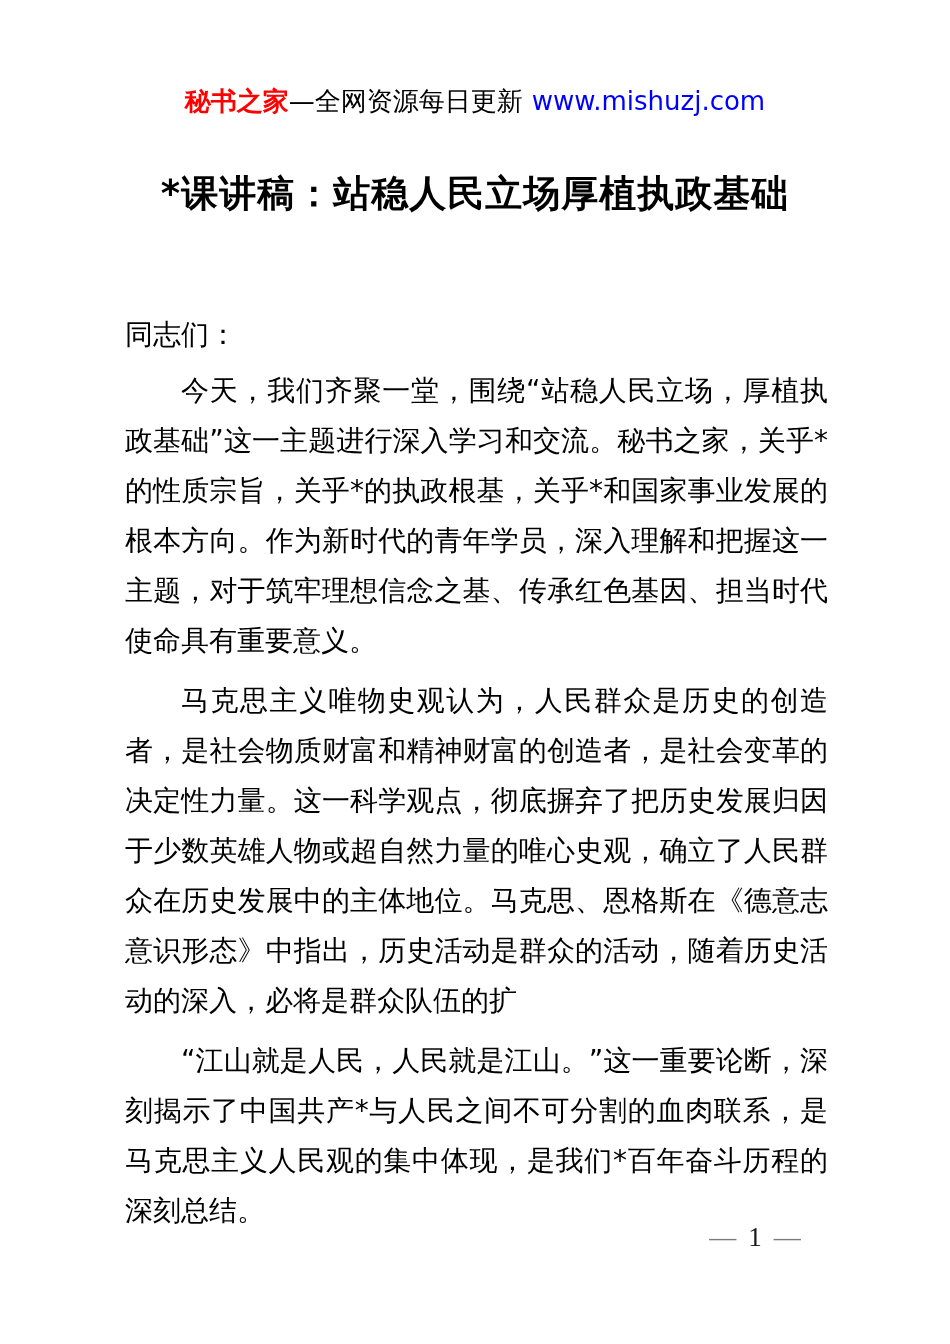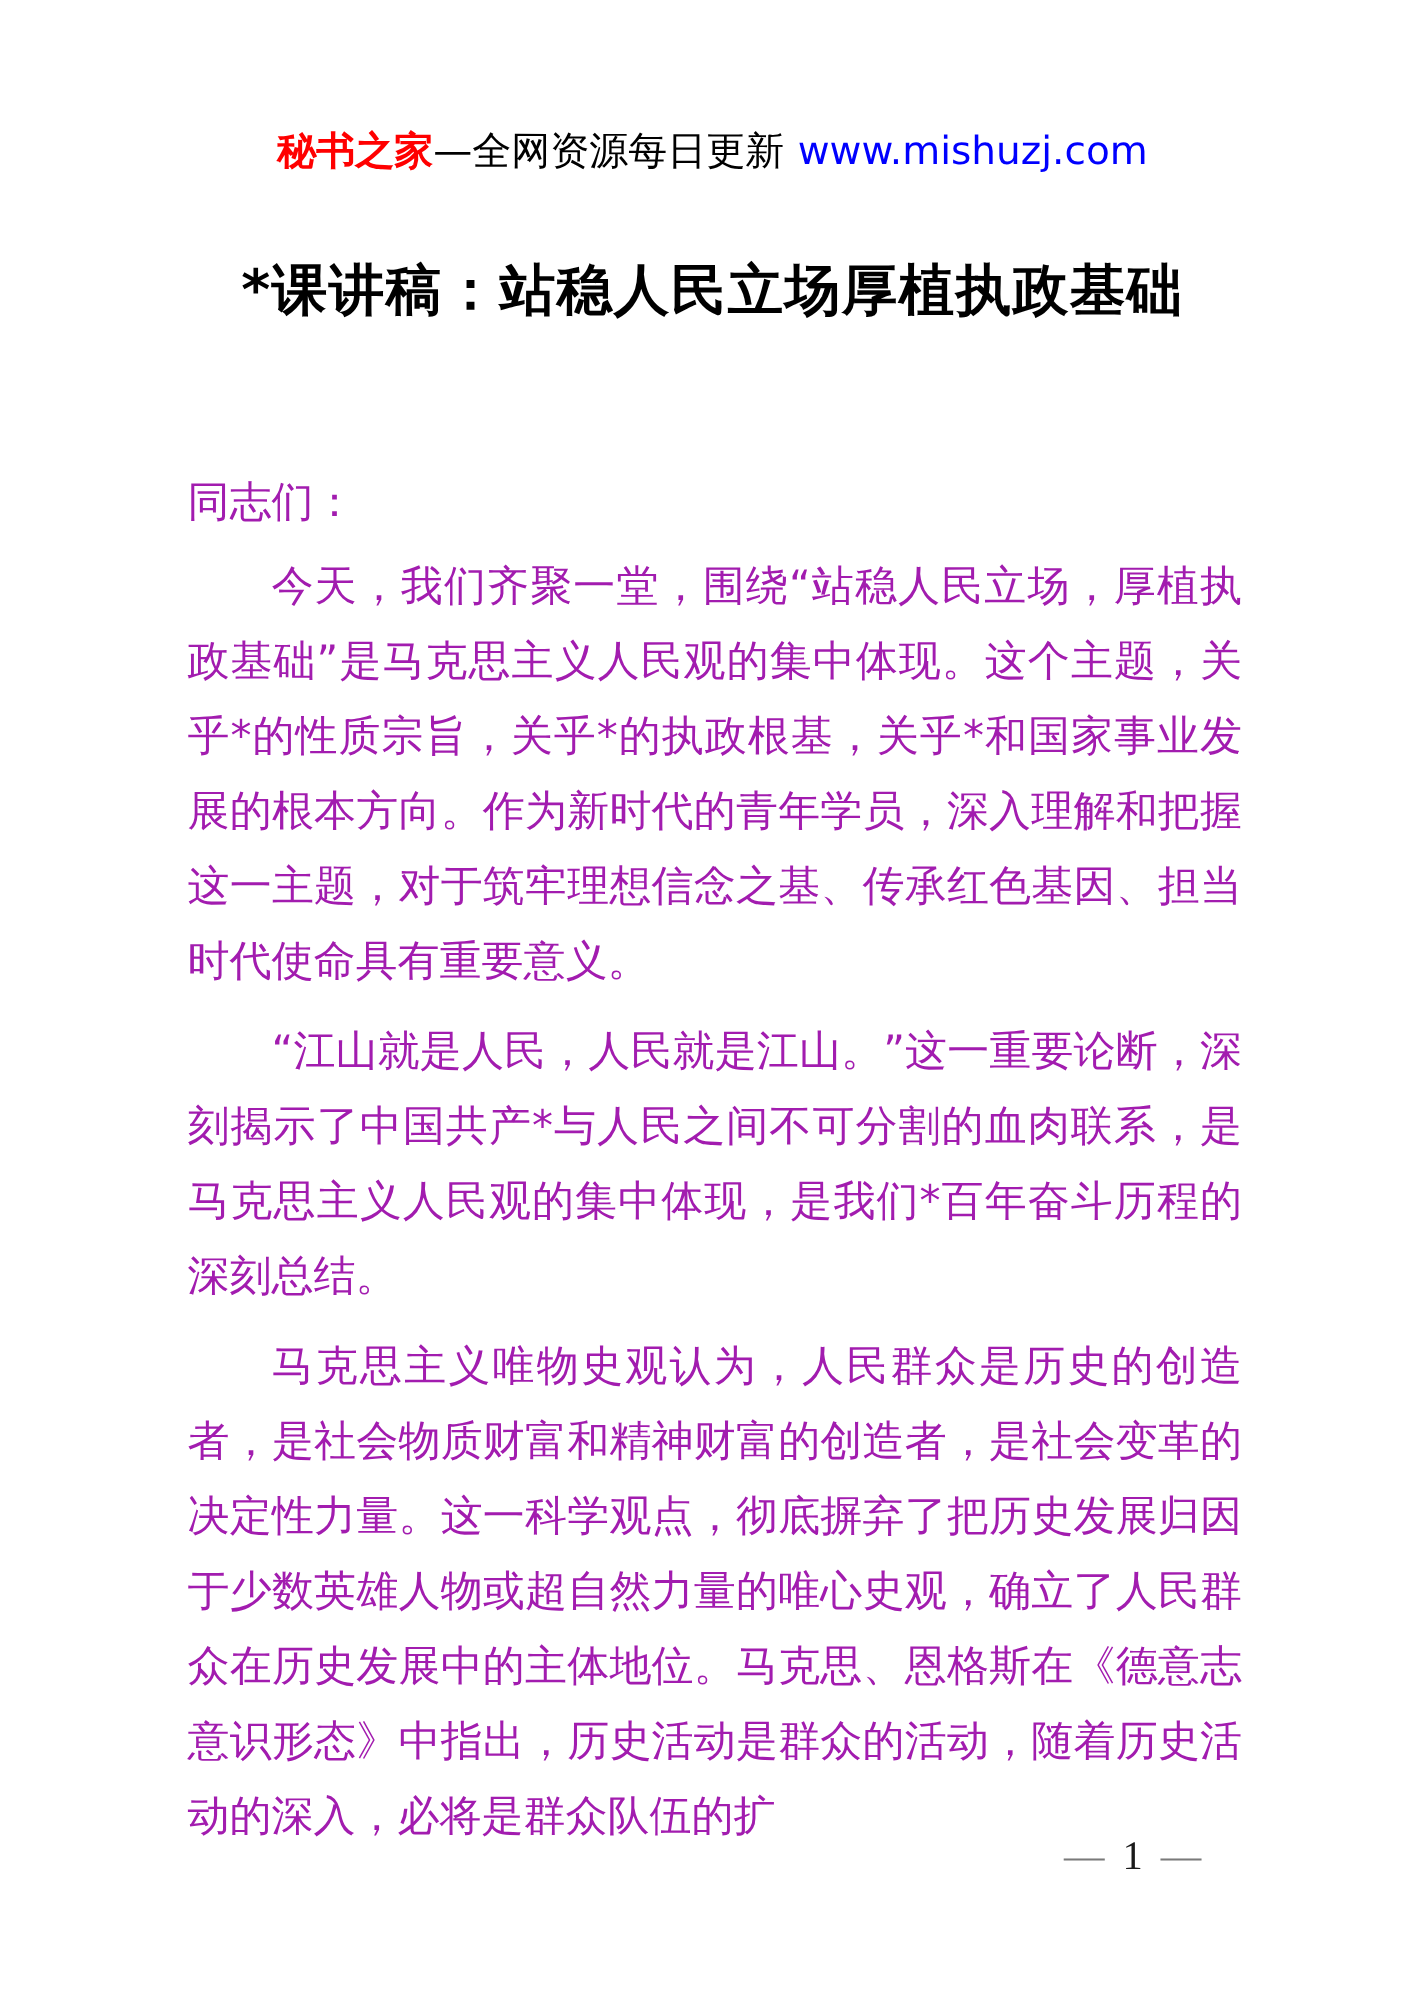--- a/index.html
+++ b/index.html
@@ -38,21 +38,21 @@
     line-height: 52px;
   }
   .doc-body {
     position: absolute;
     top: 310px;
     left: 125px;
     width: 703px;
     font-size: 28px;
     line-height: 50px;
     text-align: justify;
-    color: #a21caf;
+    color: #000000;
   }
   .doc-body p { margin: 0; }
   .salutation { margin: 0 0 6px 0 !important; text-indent: 0; }
   .para { margin: 0 0 10px 0 !important; text-indent: 2em; }
   .section-heading {
     margin: 20px 0 6px 0 !important;
     text-indent: 2em;
     font-weight: 700;
   }
   .page-footer {
@@ -75,22 +75,22 @@
 <div class="page">
 
   <div class="site-header">
     <span class="brand">秘书之家</span><span class="tagline">—全网资源每日更新</span><span class="url">www.mishuzj.com</span>
   </div>
 
   <h1 class="doc-title">*课讲稿：站稳人民立场厚植执政基础</h1>
 
   <div class="doc-body">
     <p class="salutation">同志们：</p>
-    <p class="para">今天，我们齐聚一堂，围绕“站稳人民立场，厚植执政基础”是马克思主义人民观的集中体现。这个主题，关乎*的性质宗旨，关乎*的执政根基，关乎*和国家事业发展的根本方向。作为新时代的青年学员，深入理解和把握这一主题，对于筑牢理想信念之基、传承红色基因、担当时代使命具有重要意义。</p>
+    <p class="para">今天，我们齐聚一堂，围绕“站稳人民立场，厚植执政基础”这一主题进行深入学习和交流。秘书之家，关乎*的性质宗旨，关乎*的执政根基，关乎*和国家事业发展的根本方向。作为新时代的青年学员，深入理解和把握这一主题，对于筑牢理想信念之基、传承红色基因、担当时代使命具有重要意义。</p>
+    <p class="para">马克思主义唯物史观认为，人民群众是历史的创造者，是社会物质财富和精神财富的创造者，是社会变革的决定性力量。这一科学观点，彻底摒弃了把历史发展归因于少数英雄人物或超自然力量的唯心史观，确立了人民群众在历史发展中的主体地位。马克思、恩格斯在《德意志意识形态》中指出，历史活动是群众的活动，随着历史活动的深入，必将是群众队伍的扩</p>
     <p class="para">“江山就是人民，人民就是江山。”这一重要论断，深刻揭示了中国共产*与人民之间不可分割的血肉联系，是马克思主义人民观的集中体现，是我们*百年奋斗历程的深刻总结。</p>
-    <p class="para">马克思主义唯物史观认为，人民群众是历史的创造者，是社会物质财富和精神财富的创造者，是社会变革的决定性力量。这一科学观点，彻底摒弃了把历史发展归因于少数英雄人物或超自然力量的唯心史观，确立了人民群众在历史发展中的主体地位。马克思、恩格斯在《德意志意识形态》中指出，历史活动是群众的活动，随着历史活动的深入，必将是群众队伍的扩</p>
   </div>
 
   <div class="page-footer">
     <span class="dash">—</span><span class="num">1</span><span class="dash">—</span>
   </div>
 
 </div>
 
 </body></html>

